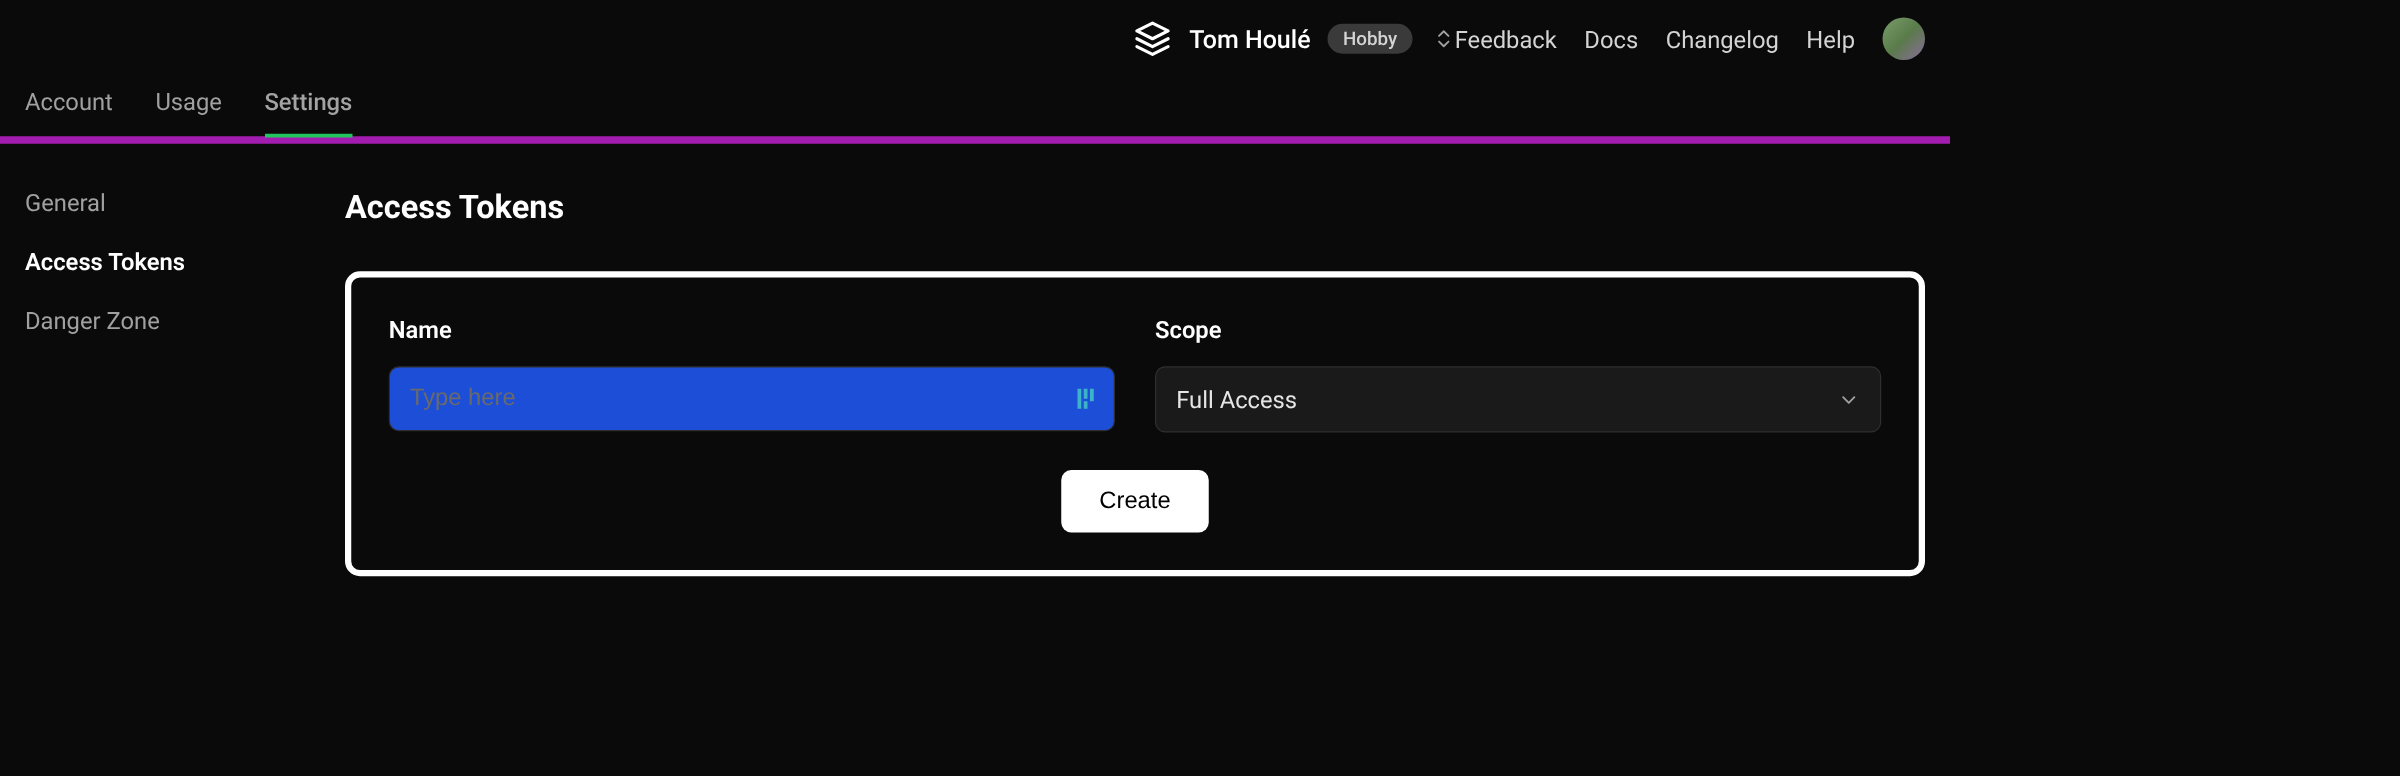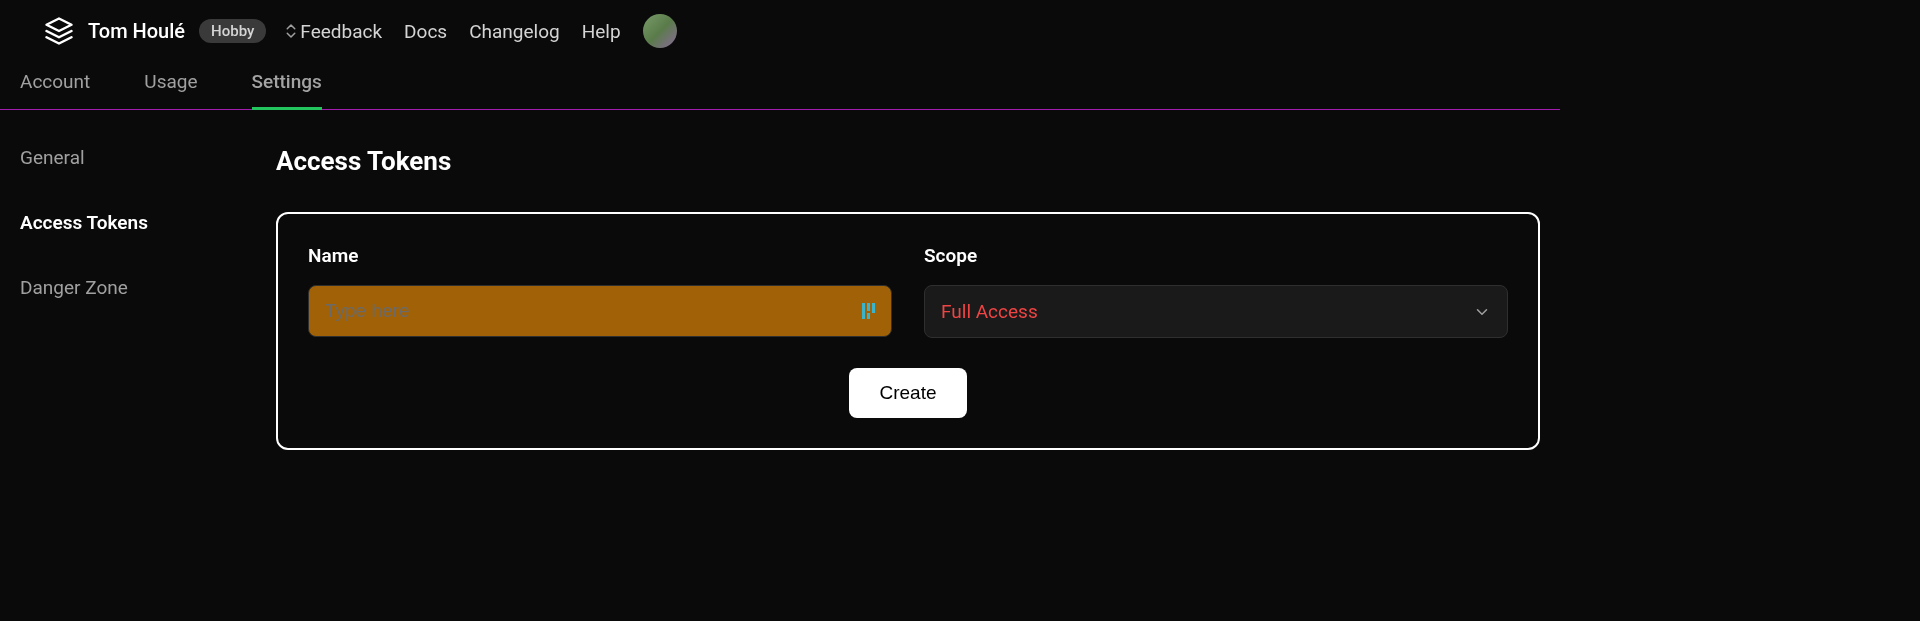--- a/index.html
+++ b/index.html
@@ -11,24 +11,23 @@
       background: #0a0a0a;
       color: #e5e5e5;
       font-family: -apple-system, BlinkMacSystemFont, "Segoe UI", Roboto, sans-serif;
       width: 1560px;
       height: 563px;
       overflow: hidden;
     }
     .topbar {
       display: flex;
       align-items: center;
-      justify-content: flex-start;
+      justify-content: flex-end;
       padding: 12px 20px 0 20px;
       height: 50px;
-      margin-left: 24px;
     }
     .topbar-left {
       display: flex;
       align-items: center;
       gap: 14px;
     }
     .logo svg {
       display: block;
     }
     .username {
@@ -63,23 +62,23 @@
     }
     .avatar {
       width: 34px;
       height: 34px;
       border-radius: 50%;
       background: linear-gradient(135deg, #7a9b6a 0%, #5a7b4a 50%, #8a6b9a 100%);
       cursor: pointer;
     }
     .tabs {
       display: flex;
-      gap: 54px;
+      gap: 34px;
       padding: 20px 20px 0 20px;
-      border-bottom: 1px solid #a21caf;
+      border-bottom: 6px solid #a21caf;
     }
     .tab {
       color: #a0a0a0;
       font-size: 19px;
       font-weight: 400;
       padding-bottom: 16px;
       cursor: pointer;
       position: relative;
     }
     .tab.active {
@@ -97,42 +96,42 @@
     }
     .content {
       display: flex;
       padding: 36px 20px 20px 20px;
       gap: 0;
     }
     .sidebar {
       width: 256px;
       display: flex;
       flex-direction: column;
-      gap: 42px;
+      gap: 24px;
     }
     .sidebar-item {
       color: #a0a0a0;
       font-size: 19px;
       cursor: pointer;
     }
     .sidebar-item.active {
       color: #ffffff;
       font-weight: 600;
     }
     .main {
       flex: 1;
     }
     .page-title {
       color: #ffffff;
       font-size: 26px;
       font-weight: 700;
       margin-bottom: 36px;
     }
     .card {
-      border: 2px solid #ffffff;
+      border: 5px solid #ffffff;
       border-radius: 12px;
       padding: 30px;
     }
     .form-row {
       display: flex;
       gap: 32px;
       margin-bottom: 30px;
     }
     .form-group {
       flex: 1;
@@ -143,21 +142,21 @@
     .label {
       color: #ffffff;
       font-size: 19px;
       font-weight: 600;
     }
     .input-wrapper {
       position: relative;
     }
     .text-input {
       width: 100%;
-      background: #a16207;
+      background: #1d4ed8;
       border: 1px solid #2f2f2f;
       border-radius: 8px;
       padding: 14px 46px 14px 16px;
       color: #e5e5e5;
       font-size: 19px;
       outline: none;
     }
     .text-input::placeholder {
       color: #6a6a6a;
     }
@@ -168,21 +167,21 @@
       transform: translateY(-50%);
       color: #3bb4c9;
       display: flex;
     }
     .select {
       width: 100%;
       background: #1a1a1a;
       border: 1px solid #2f2f2f;
       border-radius: 8px;
       padding: 14px 16px;
-      color: #ef4444;
+      color: #e5e5e5;
       font-size: 19px;
       display: flex;
       align-items: center;
       justify-content: space-between;
       cursor: pointer;
     }
     .chevron-icon {
       color: #a0a0a0;
       display: flex;
     }

